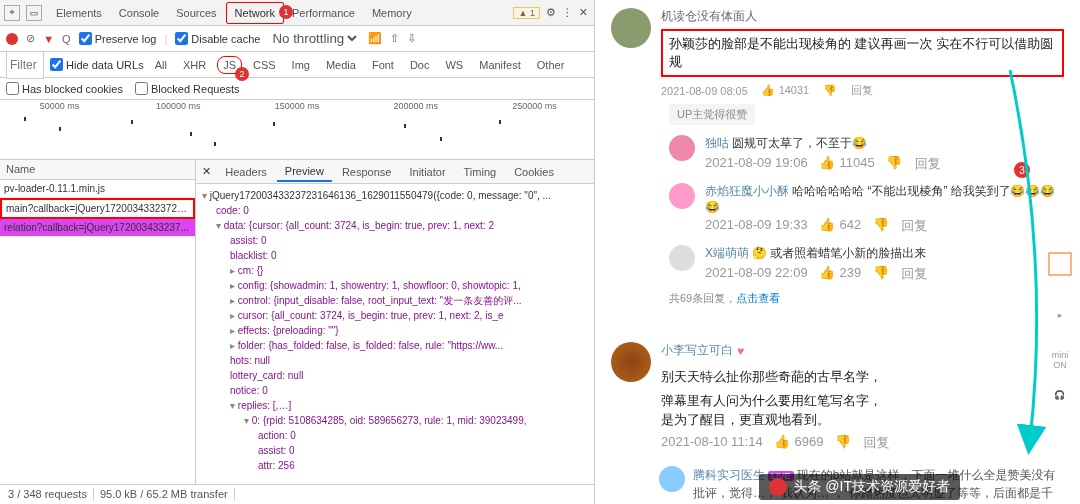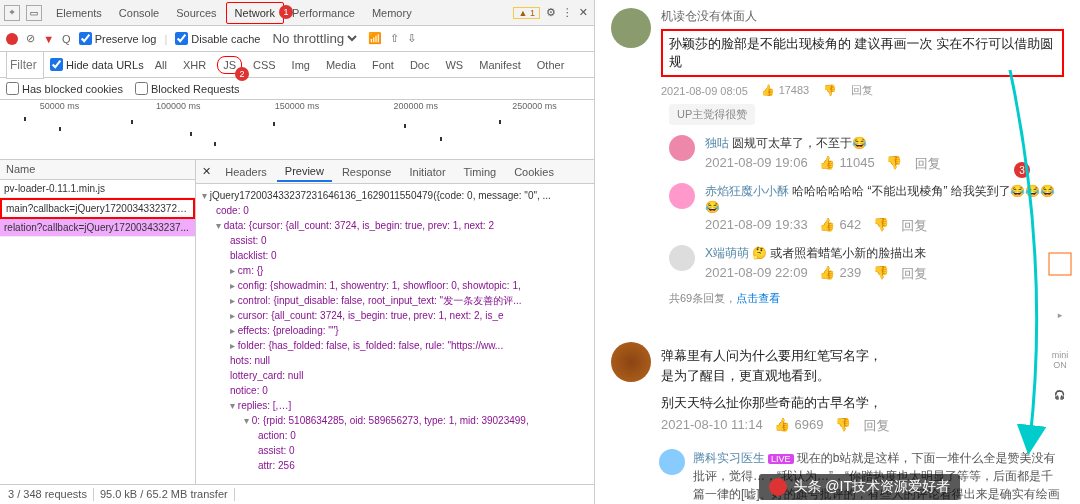--- a/index.html
+++ b/index.html
@@ -27,21 +27,21 @@
 .filterbar2 { display: flex; align-items: center; height: 22px; border-bottom: 1px solid #ccc; padding: 0 6px; gap: 12px; }
 .waterfall { height: 60px; border-bottom: 1px solid #ccc; display: flex; position: relative; padding-top: 12px; }
 .wf-col { flex: 1; position: relative; height: 100%; }
 .wf-label { position: absolute; top: -11px; left: 50%; transform: translateX(-50%); font-size: 9px; color: #666; }
 .wf-mark { position: absolute; width: 2px; height: 4px; background: #333; }
 .split { flex: 1; display: flex; overflow: hidden; }
 .names-col { width: 196px; border-right: 1px solid #ccc; display: flex; flex-direction: column; }
 .col-head { height: 20px; border-bottom: 1px solid #ccc; padding: 3px 6px; color: #555; background: #f7f7f7; }
 .name-row { padding: 3px 4px; border-bottom: 1px solid #eee; white-space: nowrap; overflow: hidden; text-overflow: ellipsis; font-size: 10px; cursor: pointer; }
 .name-row.sel { border: 2px solid red; }
-.name-row.gray { background: #f0abfc; }
+.name-row.gray { background: #d946ef; }
 .detail { flex: 1; display: flex; flex-direction: column; overflow: hidden; }
 .detail-tabs { display: flex; height: 24px; border-bottom: 1px solid #ccc; align-items: center; padding-left: 6px; gap: 2px; background: #f7f7f7; }
 .detail-tabs .x { margin-right: 4px; cursor: pointer; }
 .dtab { padding: 3px 8px; color: #555; cursor: pointer; }
 .dtab.on { border-bottom: 2px solid #1a73e8; color: #333; }
 .preview { flex: 1; overflow: auto; padding: 4px 6px; font-family: Menlo, Consolas, monospace; font-size: 10px; line-height: 1.5; white-space: nowrap; }
 .preview .k { color: #881391; }
 .preview .tri::before { content: "▸ "; color: #888; cursor: pointer; }
 .preview .trd::before { content: "▾ "; color: #888; cursor: pointer; }
 .status { height: 20px; border-top: 1px solid #ccc; padding: 3px 8px; color: #555; display: flex; gap: 6px; }
@@ -197,21 +197,21 @@
         <div style="padding-left:28px" class="tri k">cm: {}</div>
         <div style="padding-left:28px" class="tri k">config: {showadmin: 1, showentry: 1, showfloor: 0, showtopic: 1,</div>
         <div style="padding-left:28px" class="tri k">control: {input_disable: false, root_input_text: "发一条友善的评...</div>
         <div style="padding-left:28px" class="tri k">cursor: {all_count: 3724, is_begin: true, prev: 1, next: 2, is_e</div>
         <div style="padding-left:28px" class="tri k">effects: {preloading: ""}</div>
         <div style="padding-left:28px" class="tri k">folder: {has_folded: false, is_folded: false, rule: "https://ww...</div>
         <div style="padding-left:28px" class="k">hots: null</div>
         <div style="padding-left:28px" class="k">lottery_card: null</div>
         <div style="padding-left:28px" class="k">notice: 0</div>
         <div style="padding-left:28px" class="trd k">replies: [,…]</div>
-        <div style="padding-left:42px" class="trd k">0: {rpid: 5108634285, oid: 589656273, type: 1, mid: 39023499,</div>
+        <div style="padding-left:42px" class="trd k">0: {rpid: 5108634285, oid: 589656273, rule: 1, mid: 39023499,</div>
         <div style="padding-left:56px" class="k">action: 0</div>
         <div style="padding-left:56px" class="k">assist: 0</div>
         <div style="padding-left:56px" class="k">attr: 256</div>
 
       </div>
     </div>
   </div>
 
   <div class="status">
     <span>3 / 348 requests</span>
@@ -221,21 +221,21 @@
 
 <div class="right">
   <div class="comment-main">
     <div class="cm-top">
       <div class="av"></div>
       <div style="flex:1">
         <div class="cm-user">机读仓没有体面人</div>
         <div class="cm-body">孙颖莎的脸部是不能出现棱角的 建议再画一次 实在不行可以借助圆规</div>
         <div class="cm-meta">
           <span>2021-08-09 08:05</span>
-          <span>👍 <span>17483</span></span>
+          <span>👍 <span>14031</span></span>
           <span>👎</span>
           <span>回复</span>
         </div>
       </div>
     </div>
     <div class="up-banner">UP主觉得很赞</div>
 
     <div class="reply">
       <div class="av sm" style="background:#e8a"></div>
       <div>
@@ -276,22 +276,26 @@
       </div>
     </div>
     <div class="more-link"><span>共69条回复，</span><a>点击查看</a></div>
   </div>
 
   <div class="sep"></div>
 
   <div class="c2">
     <div class="av2"></div>
     <div style="flex:1">
+      <div class="u2">
+          <span>小李写立可白</span> 
+          <span style="color:#f69">♥</span>
+        </div>
+      <div class="txt2" style="margin-top:8px">别天天特么扯你那些奇葩的古早名学，</div>
       <div class="txt2"><span>弹幕里有人问为什么要用红笔写名字，</span><br><span>是为了醒目，更直观地看到。</span></div>
-      <div class="txt2" style="margin-top:8px">别天天特么扯你那些奇葩的古早名学，</div>
       <div class="reply-meta" style="margin-top:4px">
           <span>2021-08-10 11:14</span>
           <span>👍 <span>6969</span></span>
           <span>👎</span>
           <span>回复</span>
         </div>
     </div>
   </div>
 
   <div class="subreply">

